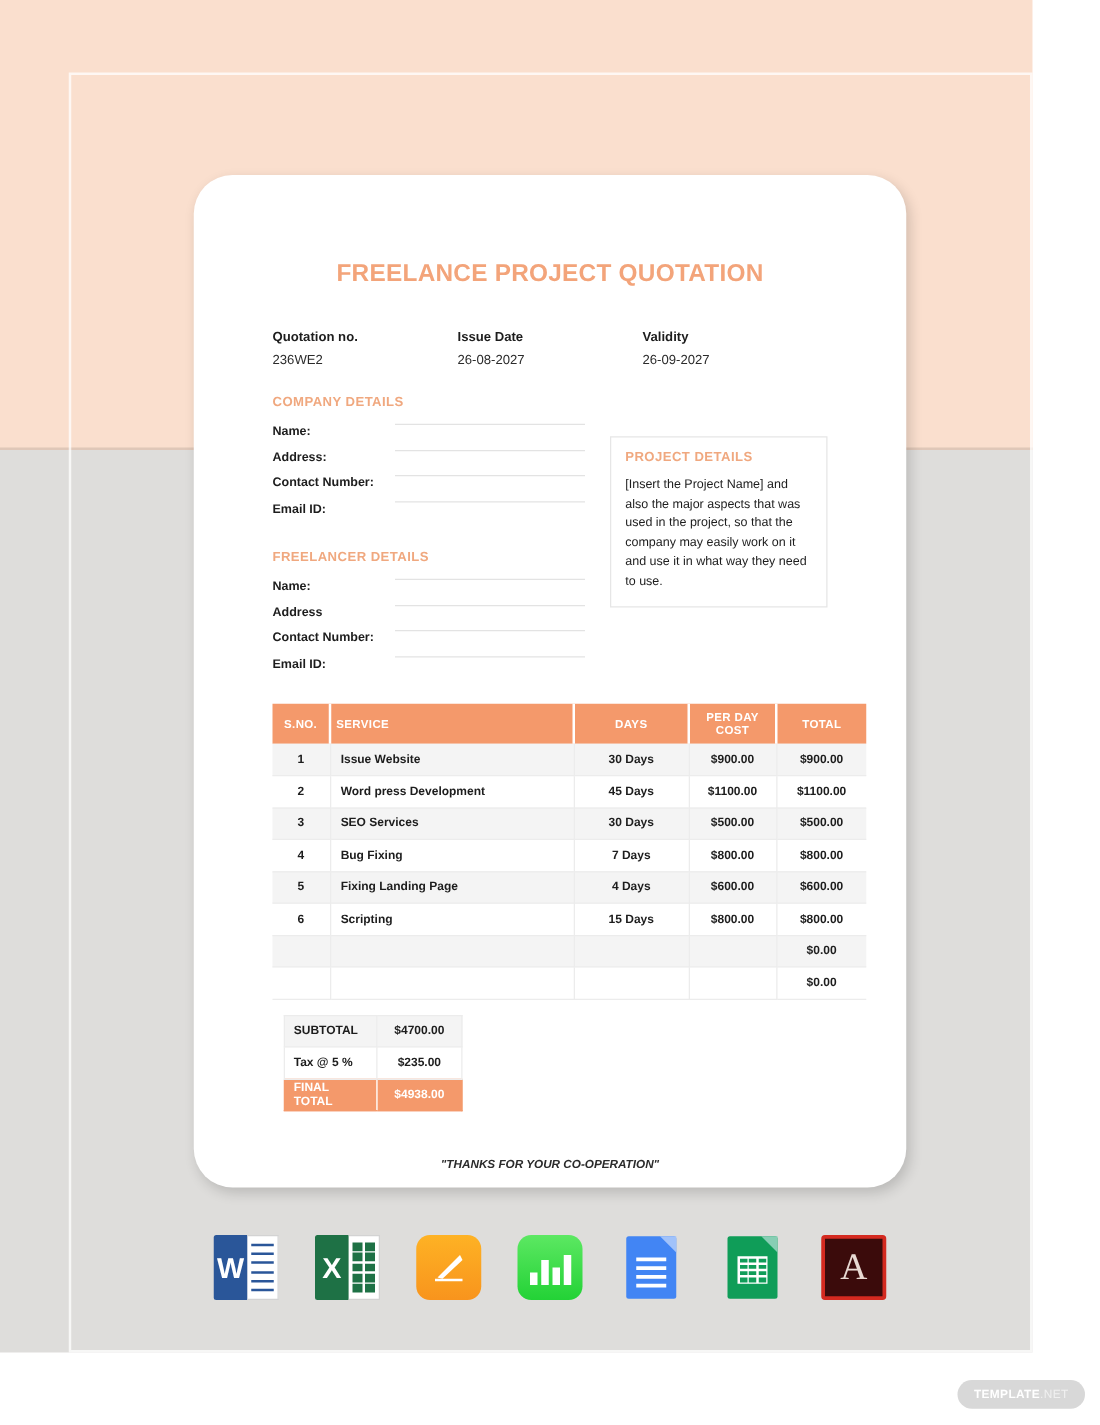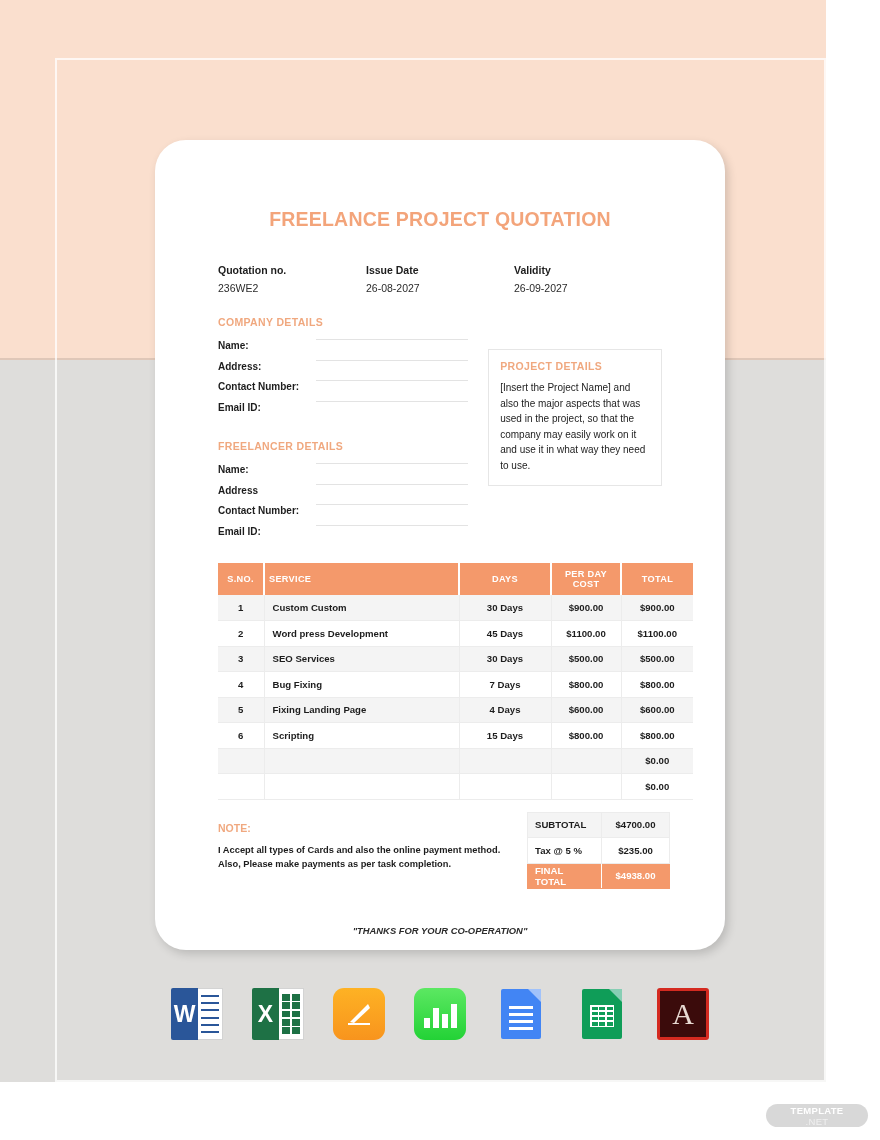--- a/index.html
+++ b/index.html
@@ -343,21 +343,20 @@
   .watermark {
     position: absolute;
     left: 766px; top: 1104px;
     width: 102px; height: 23px;
     background: #d8d8d8;
     border-radius: 12px;
     display: flex; align-items: center; justify-content: center;
     font-size: 9.5px;
     letter-spacing: .3px;
     color: #ffffff;
-    flex-direction: column;
   }
   .watermark b { font-weight: bold; }
   .watermark span { color: #f0f0f0; font-weight: normal; }
 </style>
 </head>
 <body>
 
 <div class="bg-peach"></div>
 <div class="bg-peach-line"></div>
 <div class="bg-grey"></div>
@@ -452,21 +451,21 @@
         <th class="c-cost">
           <span>PER DAY</span><br>
           <span>COST</span>
         </th>
         <th class="c-total">TOTAL</th>
       </tr>
     </thead>
     <tbody>
       <tr>
         <td class="c-sno">1</td>
-        <td class="c-serv">Custom Custom</td>
+        <td class="c-serv">Issue Website</td>
         <td class="c-days">30 Days</td>
         <td class="c-cost">$900.00</td>
         <td class="c-total">$900.00</td>
       </tr>
       <tr>
         <td class="c-sno">2</td>
         <td class="c-serv">Word press Development</td>
         <td class="c-days">45 Days</td>
         <td class="c-cost">$1100.00</td>
         <td class="c-total">$1100.00</td>
@@ -510,25 +509,20 @@
         <td class="c-sno"></td>
         <td class="c-serv"></td>
         <td class="c-days"></td>
         <td class="c-cost"></td>
         <td class="c-total">$0.00</td>
       </tr>
     </tbody>
   </table>
 
   <div class="bottom-wrap">
-    <div class="note-block">
-      <div class="note-title">NOTE:</div>
-      <div class="note-text">I Accept all types of Cards and also the online payment method.</div>
-      <div class="note-text">Also, Please make payments as per task completion.</div>
-    </div>
 
     <div class="totals-block">
       <table class="totals">
         <tbody>
             <tr>
           <td class="t-label">SUBTOTAL</td>
           <td class="t-value">$4700.00</td>
         </tr>
         <tr>
           <td class="t-label">Tax @ 5 %</td>

